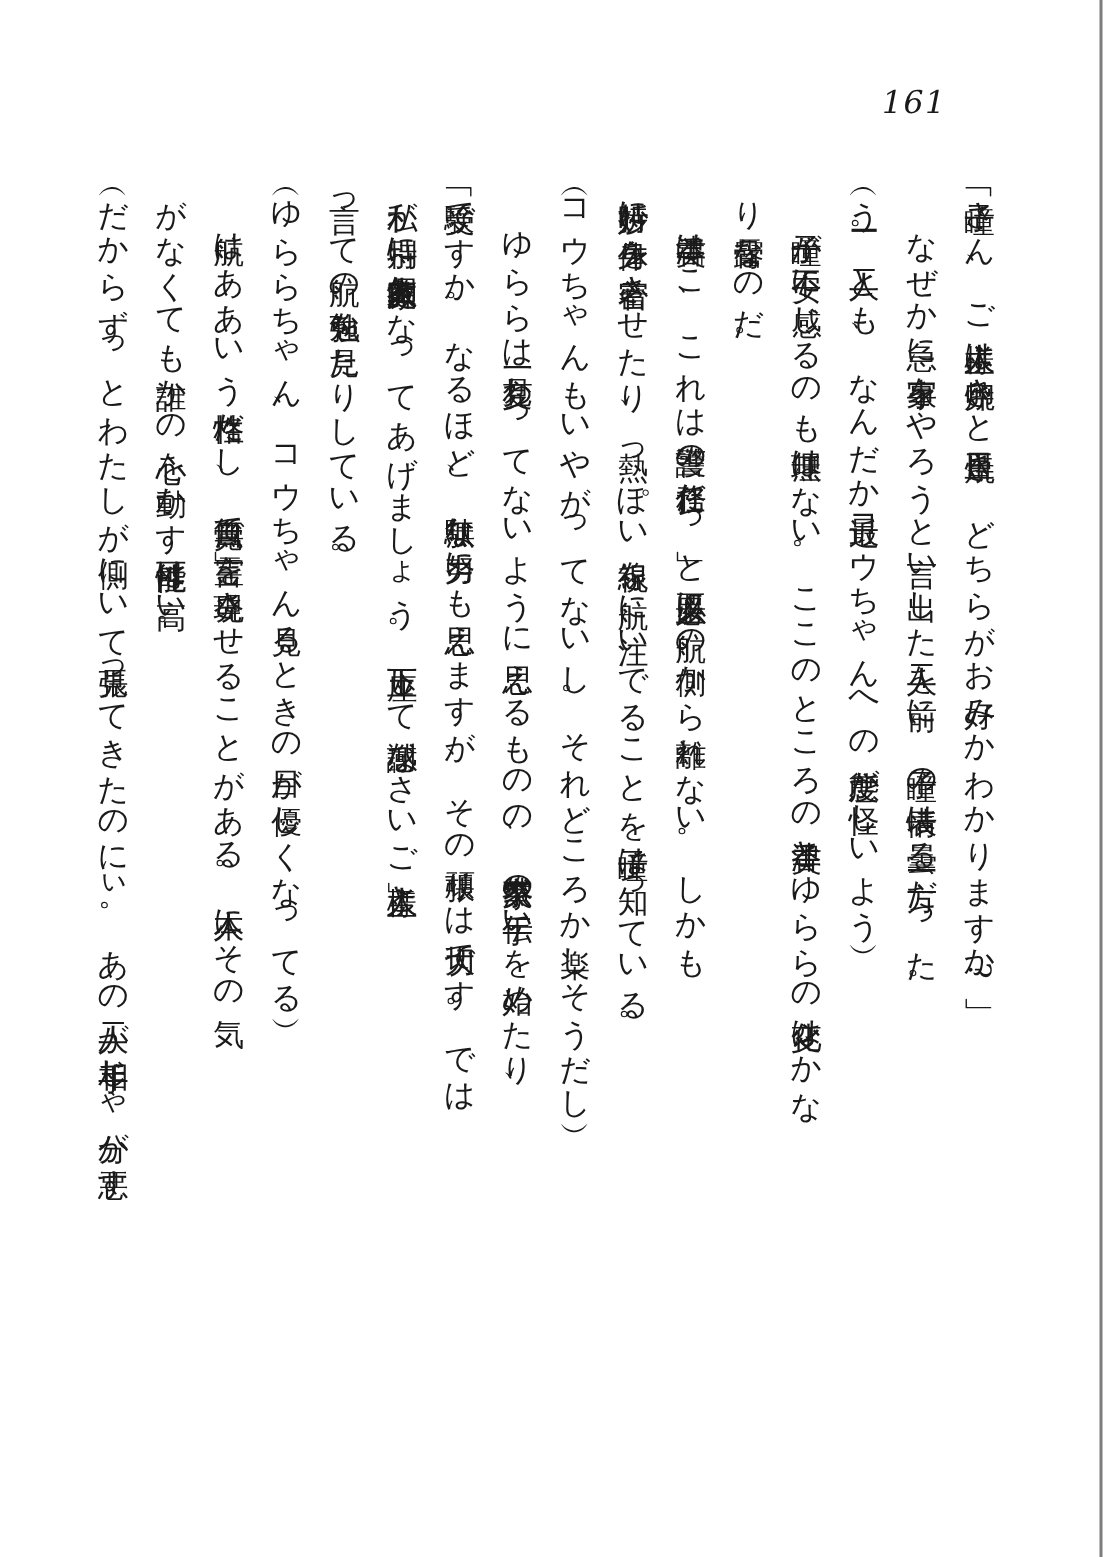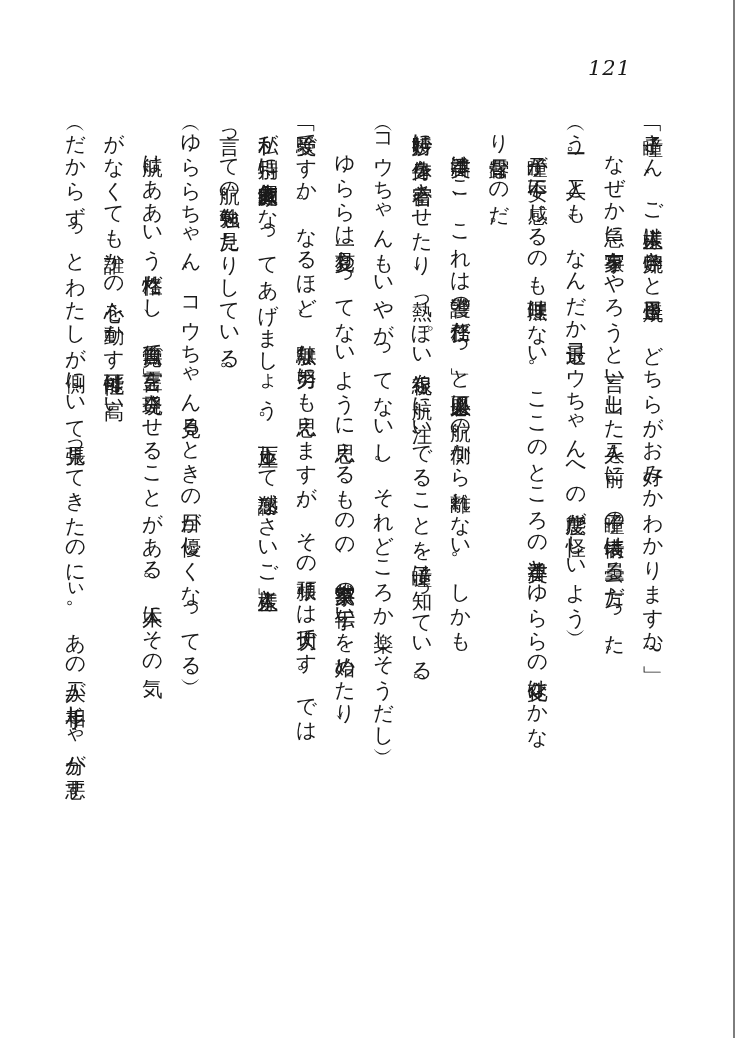--- a/index.html
+++ b/index.html
@@ -50,21 +50,21 @@
     top: 0;
     right: 1px;
     width: 2px;
     height: 100%;
   }
 </style>
 </head>
 <body>
 
 <div class="page" style="background: rgb(255, 255, 255);">
-  <div class="page-number" style="color: rgb(26, 26, 26);">121</div>
+  <div class="page-number" style="color: rgb(26, 26, 26);">161</div>
 
   <div class="text-block" style="color: rgb(26, 26, 26);">
     <p class="line">「瞳子さん、ご主人様は卵焼きと目玉焼き、どちらがお好みかわかりますか?」</p>
     <p class="line indent">なぜか急に家事をやろうと言い出した二人を前に、瞳子の表情は曇る一方だった。</p>
     <p class="line">（うー。二人とも、なんだか最近コウちゃんへの態度が怪しいよう）</p>
     <p class="line indent">瞳子が不安に感じるのも無理はない。ここのところの香津美とゆららの変化はかな</p>
     <p class="line">り露骨なのだ。</p>
     <p class="line indent">香津美は「こ、これは警護の任務だっ」と必要以上に航の側から離れない。しかも</p>
     <p class="line">時折妙に身体を密着させたり、熱っぽい視線を航に注いでることを瞳子は知っている。</p>
     <p class="line">（コウちゃんもいやがってないし。それどころか楽しそうだし）</p>

